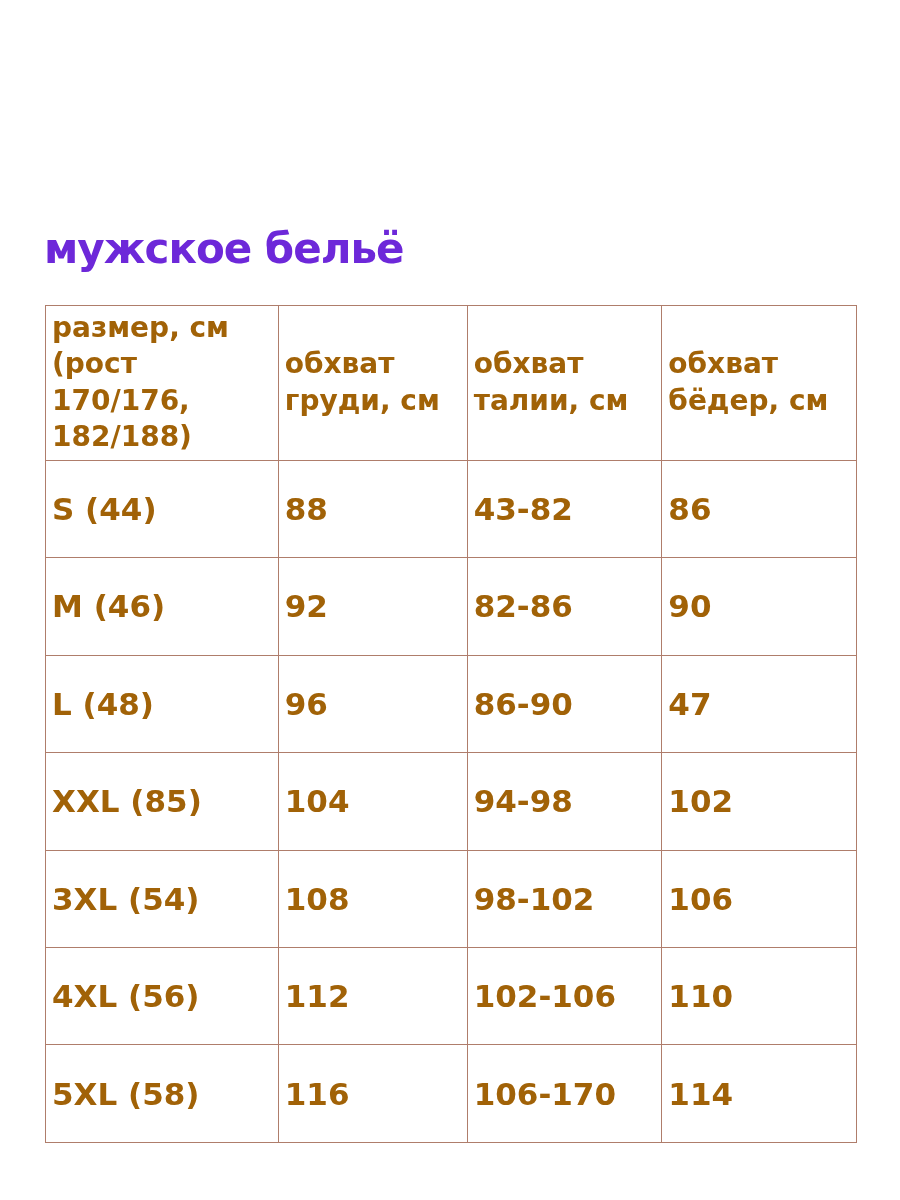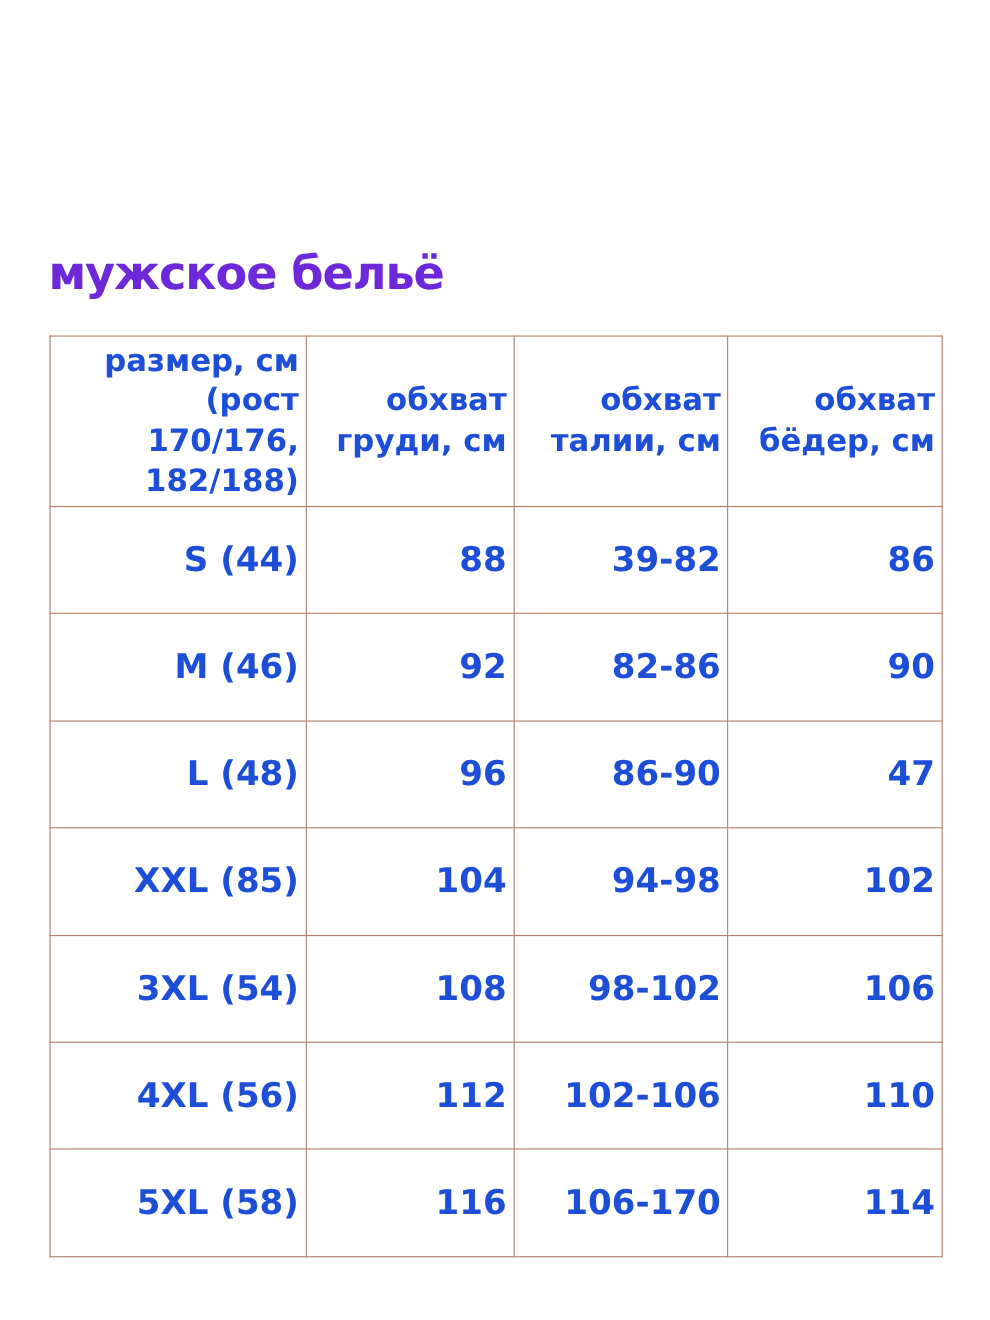--- a/index.html
+++ b/index.html
@@ -44,23 +44,23 @@
   }
   table.size-table {
     width: 100%;
     height: 100%;
     border-collapse: collapse;
     table-layout: fixed;
   }
   table.size-table th,
   table.size-table td {
     border: 1.5px solid #AF7D6B;
-    text-align: right;
+    text-align: left;
     vertical-align: middle;
-    color: #1d4ed8;
+    color: #a16207;
     padding: 4px 6px;
   }
   tr.header-row {
     height: 122px;
   }
   table.size-table th {
     font-size: 28px;
     line-height: 1.3;
     font-weight: 700;
     white-space: pre-line;
@@ -98,21 +98,21 @@
           <th>обхват
 груди, см</th>
           <th>обхват
 талии, см</th>
           <th>обхват
 бёдер, см</th>
         </tr>
         <tr>
           <td>S (44)</td>
           <td>88</td>
-          <td>39-82</td>
+          <td>43-82</td>
           <td>86</td>
         </tr>
         <tr>
           <td>M (46)</td>
           <td>92</td>
           <td>82-86</td>
           <td>90</td>
         </tr>
         <tr>
           <td>L (48)</td>

